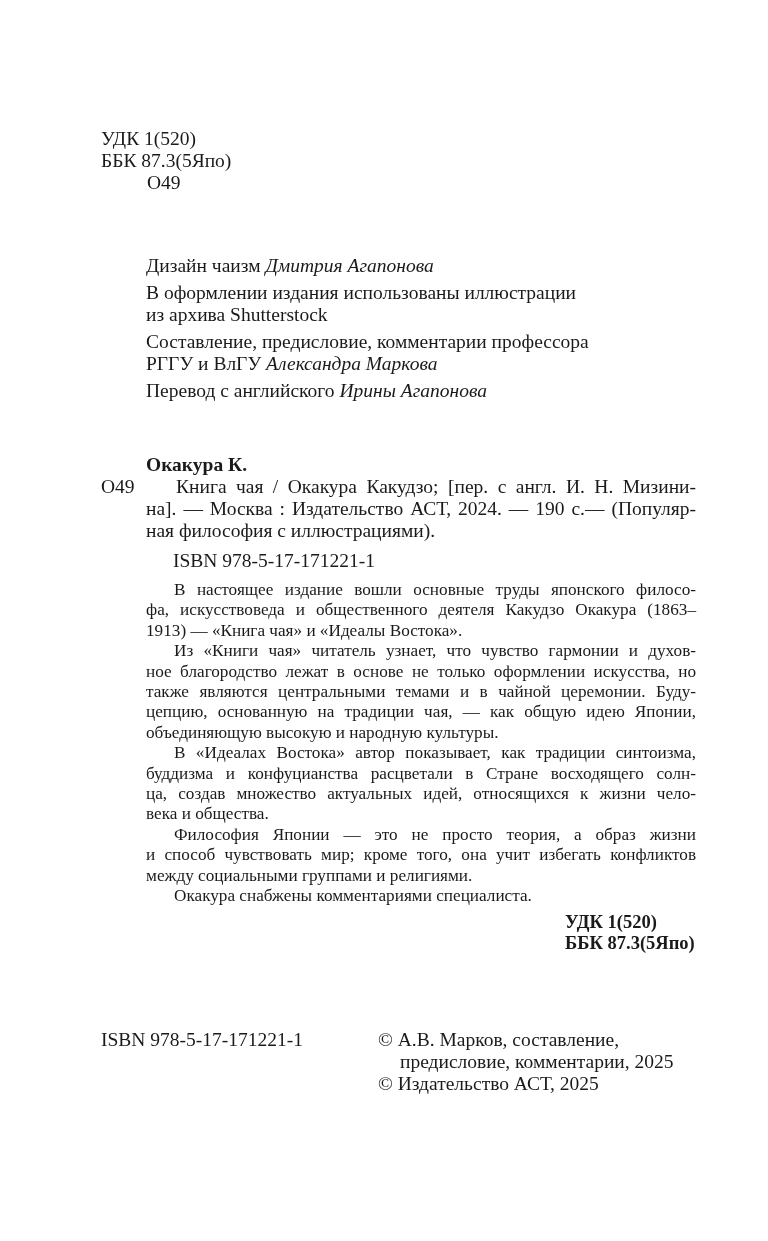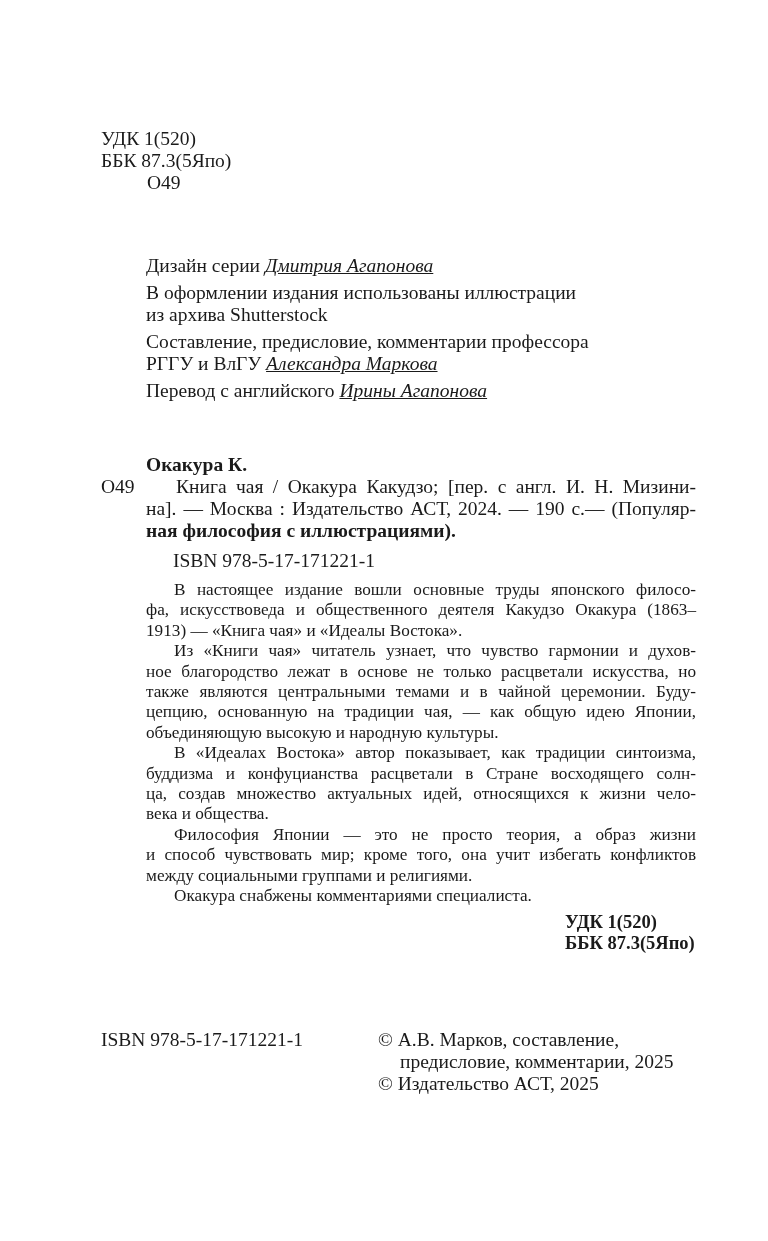--- a/index.html
+++ b/index.html
@@ -5,33 +5,33 @@
     html, body { margin: 0; padding: 0; background: #ffffff; }
     body {
       width: 768px; height: 1241px; position: relative; overflow: hidden;
       font-family: "Liberation Serif", "DejaVu Serif", serif;
       color: #1a1a1a;
     }
     .abs { position: absolute; white-space: nowrap; }
     .big { font-size: 19.5px; line-height: 22px; }
     .mid { font-size: 18.5px; line-height: 21px; }
     .small { font-size: 17.2px; line-height: 20.4px; }
-    i { font-style: italic; text-decoration: underline; }
+    i { font-style: italic; }
 
     .udk-block { left: 101px; top: 128px; }
     .udk-block .o49 { padding-left: 46px; }
 
     .credits { left: 146px; top: 255px; }
     .credits .p { margin-bottom: 5px; }
 
     .author { left: 146px; top: 454px; font-weight: bold; }
     .o49-left { left: 101px; top: 476px; }
     .biblio { left: 146px; top: 476px; width: 550px; white-space: normal; text-align: justify; }
     .biblio .line { display: block; white-space: nowrap; text-align: justify; text-align-last: justify; }
-    .biblio .line.last { text-align-last: left; font-weight: bold; }
+    .biblio .line.last { text-align-last: left; }
     .biblio .indent { padding-left: 30px; }
 
     .isbn-inner { left: 173px; top: 550px; }
 
     .annot { left: 146px; top: 580px; width: 550px; }
     .annot .line { display: block; white-space: nowrap; text-align: justify; text-align-last: justify; }
     .annot .line.last { text-align-last: left; }
     .annot .ind { padding-left: 28px; }
 
     .udk-bold { left: 565px; top: 912px; font-weight: bold; }
@@ -44,21 +44,21 @@
 <body>
 
 <div class="abs big udk-block">
   <div>УДК 1(520)</div>
   <div>ББК 87.3(5Япо)</div>
   <div class="o49">О49</div>
 </div>
 
 <div class="abs big credits">
   <div class="p">
-    <span>Дизайн серии </span><i>Дмитрия Агапонова</i>
+    <span>Дизайн чаизм </span><i>Дмитрия Агапонова</i>
   </div>
   <div class="p">
     <div>В оформлении издания использованы иллюстрации</div>
     <div>из архива Shutterstock</div>
   </div>
   <div class="p">
     <div>Составление, предисловие, комментарии профессора</div>
     <div><span>РГГУ и ВлГУ </span><i>Александра Маркова</i></div>
   </div>
   <div class="p">
@@ -73,21 +73,21 @@
   <span class="line">на]. — Москва : Издательство АСТ, 2024. — 190 с.— (Популяр-</span>
   <span class="line last">ная философия с иллюстрациями).</span>
 </div>
 <div class="abs big isbn-inner">ISBN 978-5-17-171221-1</div>
 
 <div class="abs small annot">
   <span class="line ind">В настоящее издание вошли основные труды японского филосо-</span>
   <span class="line">фа, искусствоведа и общественного деятеля Какудзо Окакура (1863–</span>
   <span class="line last">1913) — «Книга чая» и «Идеалы Востока».</span>
   <span class="line ind">Из «Книги чая» читатель узнает, что чувство гармонии и духов-</span>
-  <span class="line">ное благородство лежат в основе не только расцветали искусства, но</span>
+  <span class="line">ное благородство лежат в основе не только оформлении искусства, но</span>
   <span class="line">также являются центральными темами и в чайной церемонии. Буду-</span>
   <span class="line">цепцию, основанную на традиции чая, — как общую идею Японии,</span>
   <span class="line last">объединяющую высокую и народную культуры.</span>
   <span class="line ind">В «Идеалах Востока» автор показывает, как традиции синтоизма,</span>
   <span class="line">буддизма и конфуцианства расцветали в Стране восходящего солн-</span>
   <span class="line">ца, создав множество актуальных идей, относящихся к жизни чело-</span>
   <span class="line last">века и общества.</span>
   <span class="line ind">Философия Японии — это не просто теория, а образ жизни</span>
   <span class="line">и способ чувствовать мир; кроме того, она учит избегать конфликтов</span>
   <span class="line last">между социальными группами и религиями.</span>

